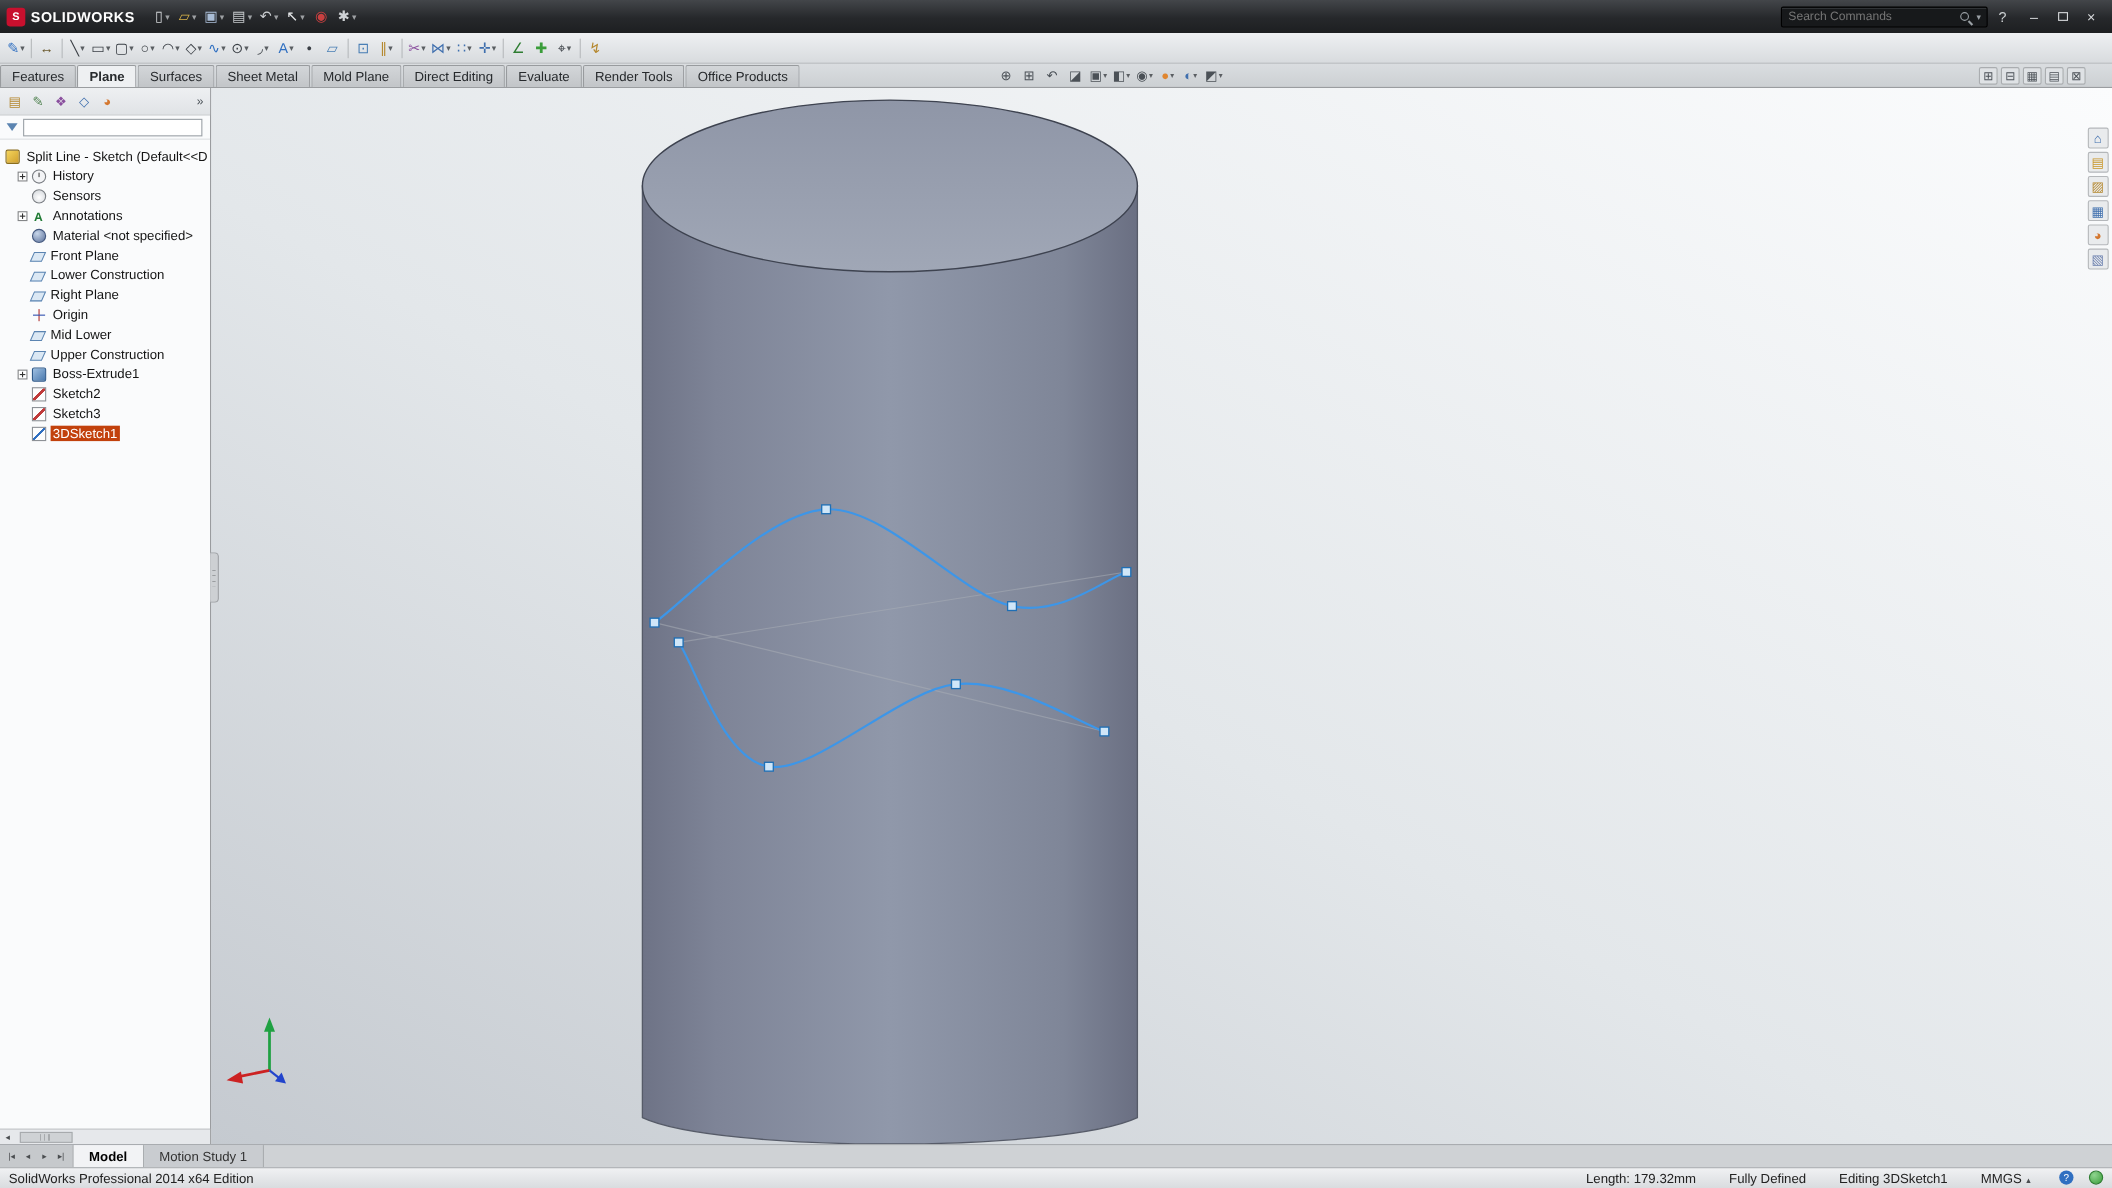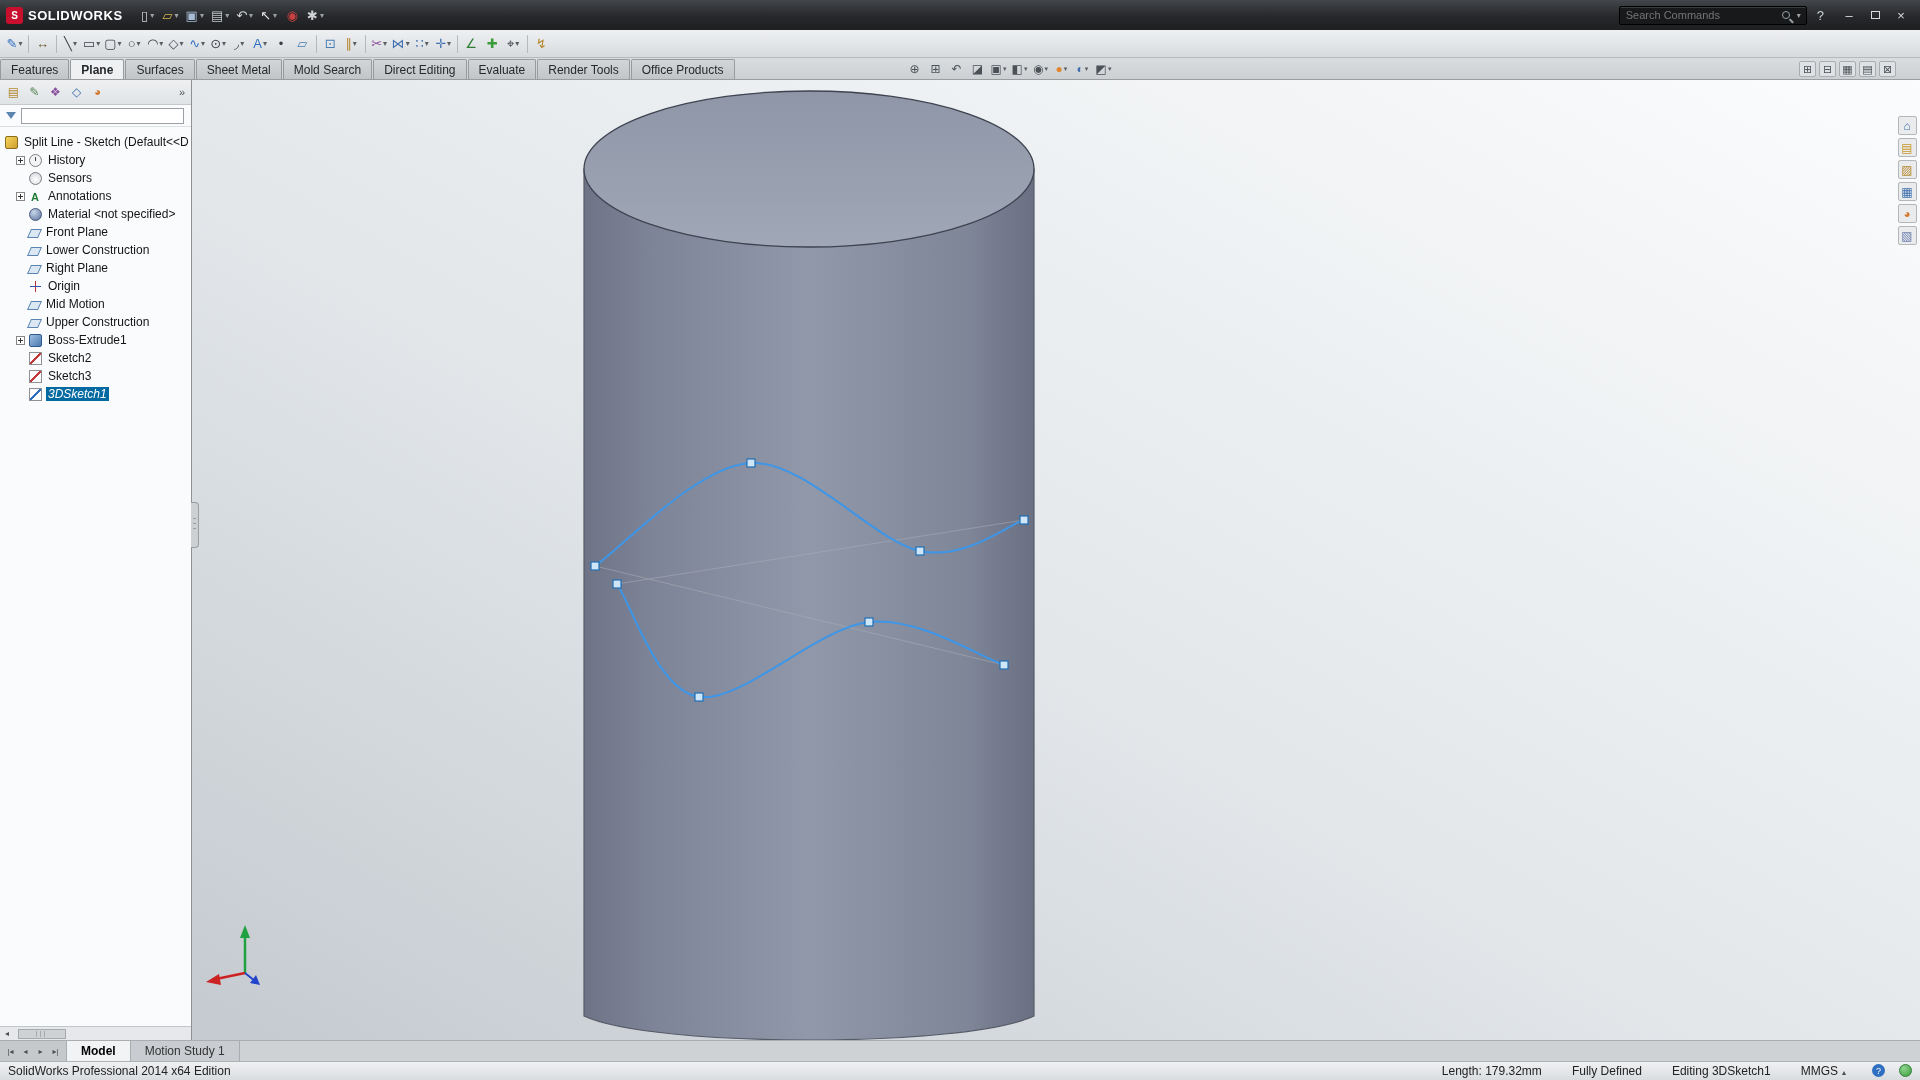--- a/index.html
+++ b/index.html
@@ -73,21 +73,21 @@
   .tree { padding:6px 0 0 0; flex:1; overflow:hidden; }
   .tree-row { display:flex; align-items:center; height:18px; padding-left:16px; white-space:nowrap; overflow:hidden; }
   .tree-row.root { padding-left:5px; font-size:12px; }
   .expand { width:9px; height:9px; border:1px solid #848688; background:#fff; position:relative;
     margin-right:4px; flex:none; visibility:hidden; }
   .tree-row.expandable .expand { visibility:visible; }
   .expand::before { content:""; position:absolute; left:1px; right:1px; top:3px; height:1px; background:#333; }
   .expand::after  { content:""; position:absolute; top:1px; bottom:1px; left:3px; width:1px; background:#333; }
   .tree-ic { width:13px; height:13px; display:inline-block; margin-right:4px; flex:none; position:relative; }
   .tree-label { font-size:12px; color:#141414; padding:0 2px; }
-  .tree-row.selected .tree-label { background:#0369a1; color:#fff;font-style:italic; }
+  .tree-row.selected .tree-label { background:#c2410c; color:#fff; }
   .ic-part { background:linear-gradient(135deg,#f5d55c,#cf9f2e); border:1px solid #8a6d1c; border-radius:2px; }
   .ic-history { background:#f3f4f6; border:1px solid #7a7e83; border-radius:50%; }
   .ic-history::after { content:""; position:absolute; left:5px; top:2px; width:1px; height:4px; background:#444; }
   .ic-sensors { background:radial-gradient(circle at 50% 60%,#fff,#cfd3d8); border:1px solid #7a7e83; border-radius:50%; }
   .ic-annotations::after { content:"A"; color:#1f7a33; font-weight:bold; font-size:11px; line-height:13px; padding-left:2px; }
   .ic-material { background:radial-gradient(circle at 35% 30%,#c7d6ea,#5c719a); border:1px solid #44597f; border-radius:50%; }
   .ic-plane { background:rgba(150,190,225,.30); border:1px solid #5b84b1; transform:skewX(-24deg);
     height:9px !important; width:11px !important; margin-top:2px; }
   .ic-origin::before { content:""; position:absolute; left:6px; top:1px; width:1px; height:11px; background:#b03030; }
   .ic-origin::after { content:""; position:absolute; left:1px; top:6px; width:11px; height:1px; background:#3050b0; }
@@ -330,21 +330,21 @@
 
         <span class="cm-tab">
           <span>Surfaces</span>
         </span>
 
         <span class="cm-tab">
           <span>Sheet Metal</span>
         </span>
 
         <span class="cm-tab">
-          <span>Mold Search</span>
+          <span>Mold Plane</span>
         </span>
 
         <span class="cm-tab">
           <span>Direct Editing</span>
         </span>
 
         <span class="cm-tab">
           <span>Evaluate</span>
         </span>
 
@@ -505,21 +505,21 @@
 
             <div class="tree-row">
               <span class="expand"></span>
               <span class="tree-ic ic-origin"></span>
               <span class="tree-label">Origin</span>
             </div>
 
             <div class="tree-row">
               <span class="expand"></span>
               <span class="tree-ic ic-plane"></span>
-              <span class="tree-label">Mid Motion</span>
+              <span class="tree-label">Mid Lower</span>
             </div>
 
             <div class="tree-row">
               <span class="expand"></span>
               <span class="tree-ic ic-plane"></span>
               <span class="tree-label">Upper Construction</span>
             </div>
 
             <div class="tree-row expandable">
               <span class="expand"></span>

